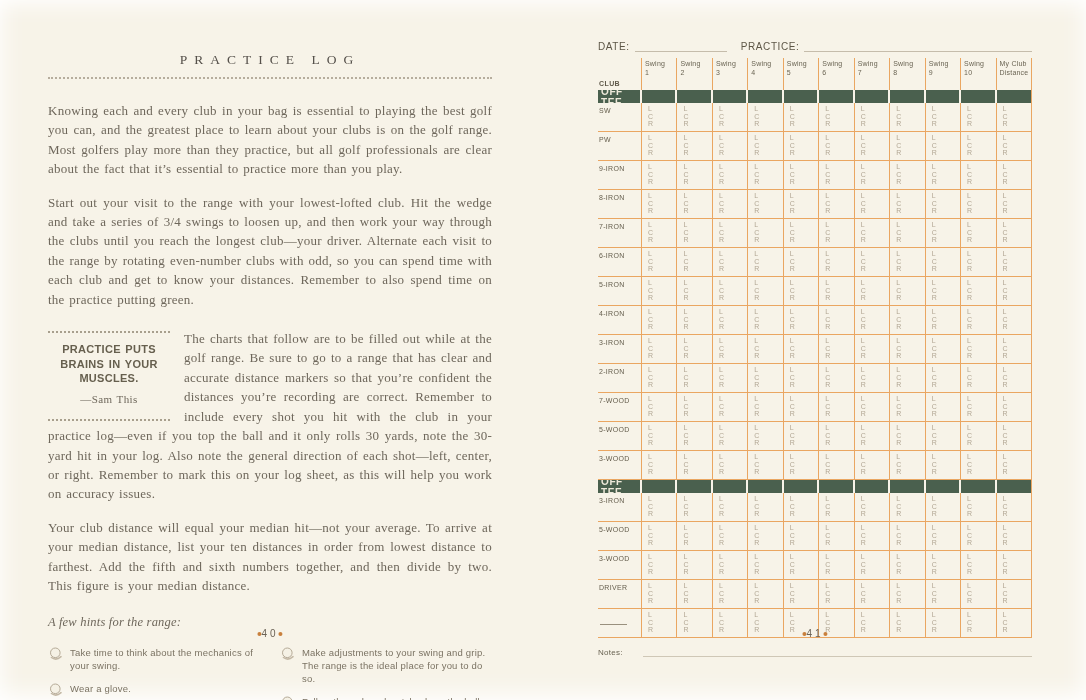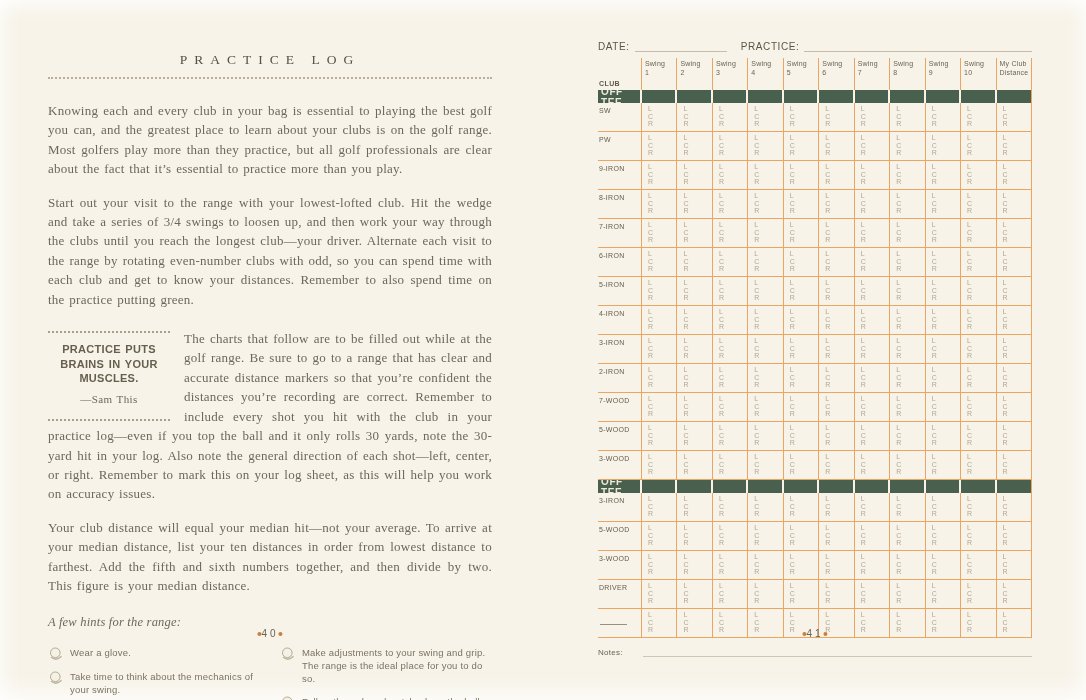--- a/index.html
+++ b/index.html
@@ -125,28 +125,28 @@
 
     <div class="hints-label">A few hints for the range:</div>
 
     <div class="hints">
       <div>
         <div class="hint">
           <svg class="ball" width="16" height="14" viewBox="0 0 16 14">
               <path d="M3.5 10.5 q4.5 3.6 9.5 -0.8" fill="none" stroke="#c3b8a5" stroke-width="1.6" stroke-linecap="round"></path>
               <circle cx="7.3" cy="5.8" r="4.8" fill="#f5f1e5" stroke="#b5aa97" stroke-width="1"></circle>
             </svg>
-          <span>Wear a glove.</span>
+          <span>Take time to think about the mechanics of your swing.</span>
         </div>
         <div class="hint">
           <svg class="ball" width="16" height="14" viewBox="0 0 16 14">
               <path d="M3.5 10.5 q4.5 3.6 9.5 -0.8" fill="none" stroke="#c3b8a5" stroke-width="1.6" stroke-linecap="round"></path>
               <circle cx="7.3" cy="5.8" r="4.8" fill="#f5f1e5" stroke="#b5aa97" stroke-width="1"></circle>
             </svg>
-          <span>Take time to think about the mechanics of your swing.</span>
+          <span>Wear a glove.</span>
         </div>
       </div>
       <div>
         <div class="hint">
           <svg class="ball" width="16" height="14" viewBox="0 0 16 14">
               <path d="M3.5 10.5 q4.5 3.6 9.5 -0.8" fill="none" stroke="#c3b8a5" stroke-width="1.6" stroke-linecap="round"></path>
               <circle cx="7.3" cy="5.8" r="4.8" fill="#f5f1e5" stroke="#b5aa97" stroke-width="1"></circle>
             </svg>
           <span>Make adjustments to your swing and grip. The range is the ideal place for you to do so.</span>
         </div>

